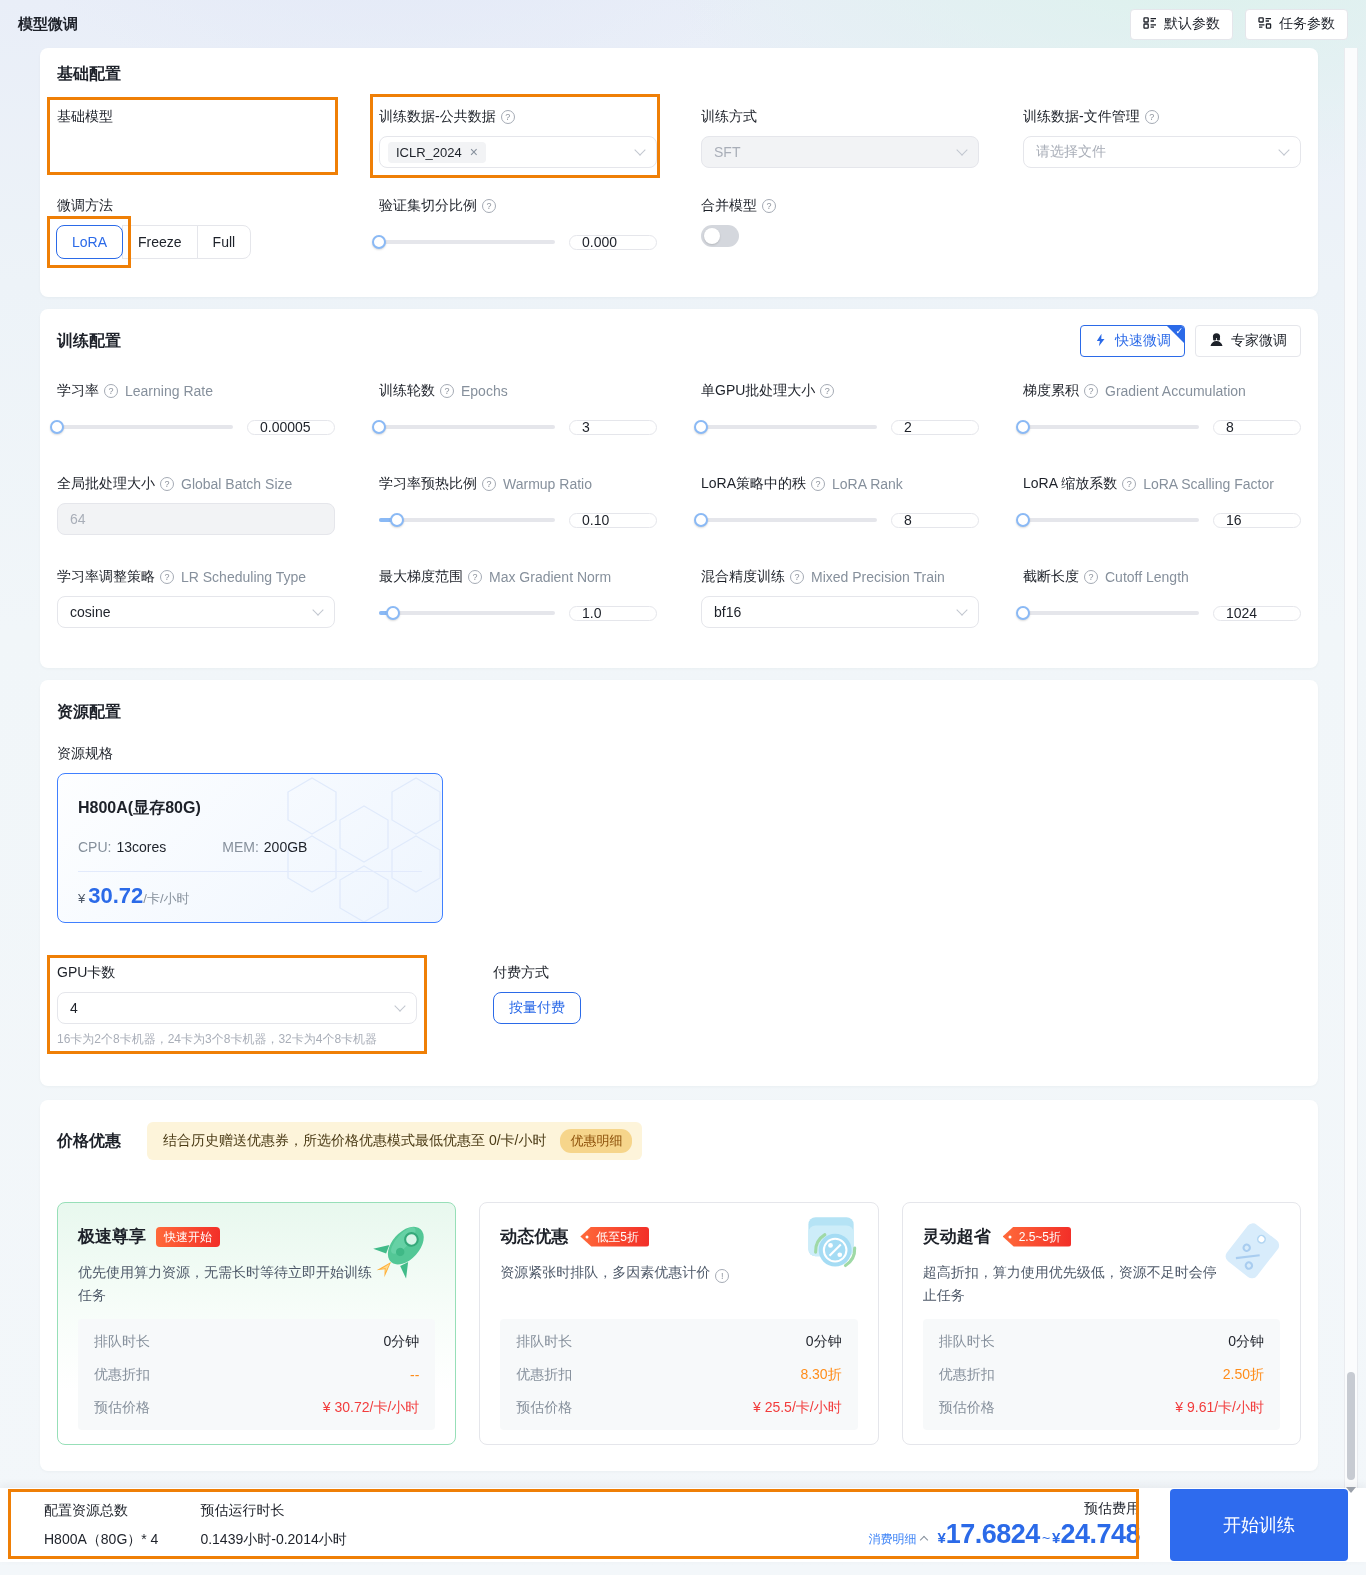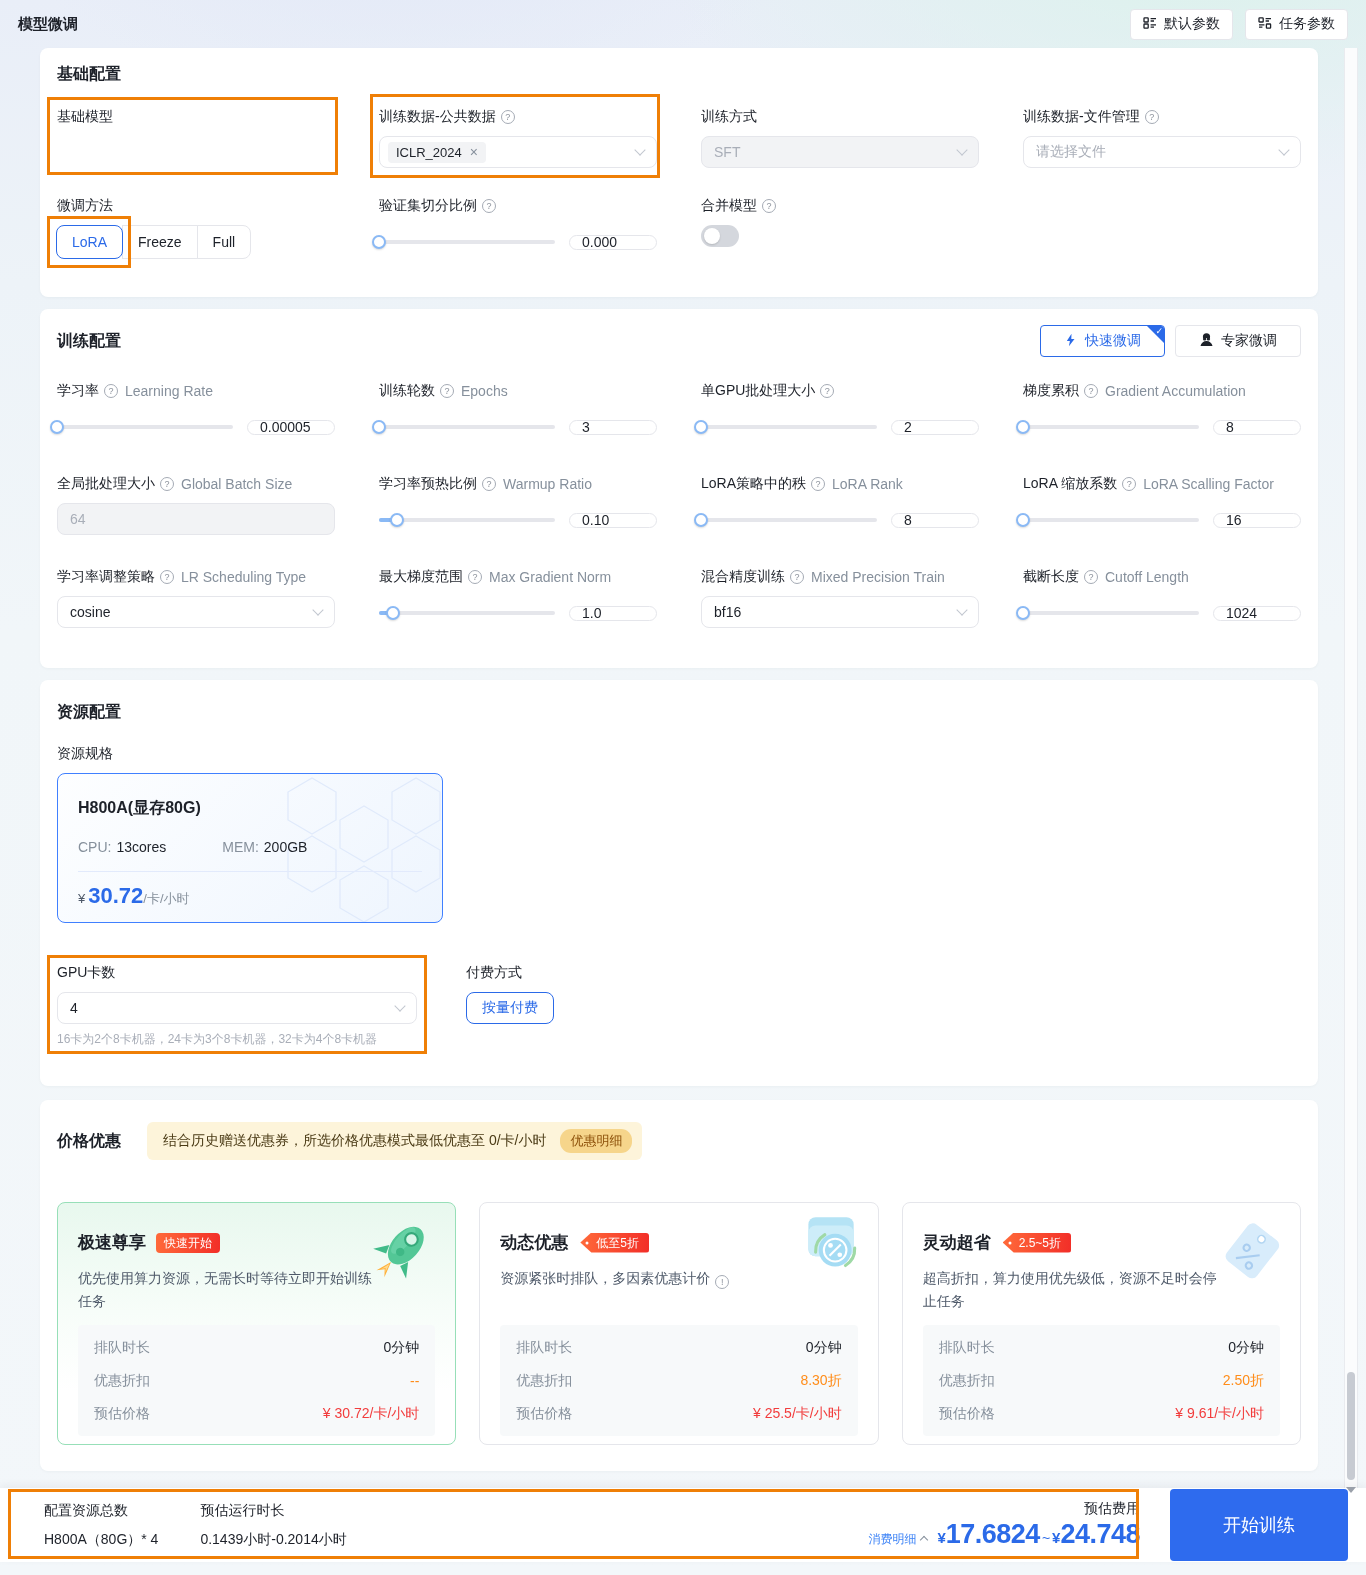--- a/index.html
+++ b/index.html
@@ -37,48 +37,48 @@
 .slider-row{display:flex;align-items:center;gap:14px;height:34px}
 .slider{flex:1;height:4px;background:#e5e6eb;border-radius:2px;position:relative;cursor:pointer}
 .sl-fill{position:absolute;left:0;top:0;bottom:0;background:#8ab9f5;border-radius:2px}
 .sl-thumb{position:absolute;top:50%;width:14px;height:14px;background:#fff;border:2px solid #8ab9f5;border-radius:50%;transform:translate(-50%,-50%);box-shadow:0 1px 2px rgba(0,0,0,.15)}
 .num{width:88px;height:15px;border:1px solid #e5e6eb;border-radius:8px;display:flex;align-items:center;padding:0 12px;background:#fff;flex:none}
 .inp-disabled{height:32px;border:1px solid #e5e6eb;border-radius:8px;display:flex;align-items:center;padding:0 12px;background:#f2f3f5;color:#a9aeb8}
 .toggle{width:38px;height:22px;border-radius:11px;background:#d4d7dd;position:relative;cursor:pointer;margin-top:6px}
 .toggle::after{content:"";position:absolute;left:3px;top:3px;width:16px;height:16px;border-radius:50%;background:#fff;box-shadow:0 1px 2px rgba(0,0,0,.15)}
 .card-head{display:flex;align-items:center;justify-content:space-between;margin-bottom:24px}
 .mode-btns{display:flex;gap:10px}
-.mode{position:relative;display:flex;align-items:center;gap:7px;height:32px;padding:0 23px;background:#fff;border:1px solid #e5e6eb;border-radius:4px;font-size:14px;cursor:pointer;overflow:hidden;color:#1d2129}
+.mode{position:relative;display:flex;align-items:center;gap:7px;height:32px;padding:0 13px;background:#fff;border:1px solid #e5e6eb;border-radius:4px;font-size:14px;cursor:pointer;overflow:hidden;color:#1d2129}
 .mode.active{border-color:#2b6ae8;color:#2b6ae8}
 .corner{position:absolute;top:0;right:0;width:0;height:0;border-top:17px solid #2b6ae8;border-left:17px solid transparent}
 .corner-check{position:absolute;top:0;right:1px;color:#fff;font-size:9px;line-height:11px}
 .params{row-gap:30px;margin-top:2px}
 .sec-sub{margin-top:22px;margin-bottom:10px}
 .spec{position:relative;width:386px;height:150px;border:1px solid #4080ff;border-radius:8px;background:linear-gradient(135deg,#fdfeff 0%,#eef5fe 100%);padding:24px 20px 0;overflow:hidden;margin-top:0}
 .spec-name{font-size:16px;font-weight:bold;margin-bottom:20px;position:relative;z-index:1}
 .spec-row{display:flex;position:relative;margin-bottom:16px;z-index:1}
 .spec-row .lab{color:#86909c}
 .spec-row .v{color:#1d2129;margin-left:5px}
 .spec-col2{width:130px;display:inline-flex;margin-left:56px}
 .spec-price{position:relative;border-top:1px solid #e2eafc;padding-top:11px;display:flex;align-items:baseline;z-index:1}
 .yen{font-size:13px;color:#4e5969;margin-right:3px}
 .pval{font-size:22px;color:#2b6ae8;font-weight:bold}
 .punit{font-size:13px;color:#86909c}
 .hexes{position:absolute;right:0;top:0;z-index:0}
 .res-row{display:flex;margin-top:40px}
 .gpu-block{width:360px;position:relative}
 .gpu-hint{font-size:12px;color:#a9aeb8;margin-top:7px;white-space:nowrap}
-.pay-block{margin-left:49px}
+.pay-block{margin-left:76px}
 .pay-btn{display:inline-flex;align-items:center;justify-content:center;height:32px;padding:0 15px;border:1px solid #2b6ae8;color:#2b6ae8;border-radius:8px;background:#fff;font-size:14px;cursor:pointer}
 .p-head{display:flex;align-items:center;margin-top:6px;margin-bottom:42px}
 .p-title{font-size:16px;font-weight:bold;margin-right:26px}
 .notice{display:flex;align-items:center;gap:14px;background:#fdf4da;border-radius:6px;padding:7px 10px 7px 16px;color:#4a3a15}
 .notice-pill{background:#f6d58b;color:#8a4d06;border-radius:11px;padding:3px 10px;font-size:13px;cursor:pointer;white-space:nowrap}
 .pcards{display:grid;grid-template-columns:repeat(3,1fr);gap:23px}
-.pcard{position:relative;border:1px solid #e5e6eb;border-radius:8px;background:#fff;padding:28px 20px 20px;height:243px;overflow:hidden;cursor:pointer}
+.pcard{position:relative;border:1px solid #e5e6eb;border-radius:8px;background:#fff;padding:22px 20px 20px;height:243px;overflow:hidden;cursor:pointer}
 .pcard.selected{border-color:#97dfb8;background:linear-gradient(180deg,#e8f8ee 0%,#f7fdf9 45%,#ffffff 78%)}
 .pc-titlerow{display:flex;align-items:center;position:relative;z-index:1}
 .pc-name{font-size:17px;font-weight:bold}
 .badge{background:linear-gradient(95deg,#ff6a3a,#f22e28);color:#fff;font-size:12px;padding:4px 8px;border-radius:4px;margin-left:10px;line-height:1}
 .tagbadge{position:relative;background:linear-gradient(95deg,#ff6a3a,#f22e28);color:#fff;font-size:12px;padding:4px 10px 4px 16px;margin-left:12px;line-height:1;border-radius:3px;clip-path:polygon(11px 0,100% 0,100% 100%,11px 100%,0 50%)}
 .tagbadge::before{content:"";position:absolute;left:7px;top:50%;transform:translate(-50%,-50%);width:3px;height:3px;background:#fff;border-radius:50%}
 .pc-desc{margin-top:13px;height:52px;color:#4e5969;line-height:1.65;width:300px;position:relative;z-index:1}
 .pc-stats{background:rgba(246,248,250,.92);border-radius:4px;padding:6px 16px;position:relative;z-index:1;margin-top:6px}
 .pc-row{display:flex;justify-content:space-between;align-items:center;height:33px}
 .pc-row .lab{color:#86909c}

